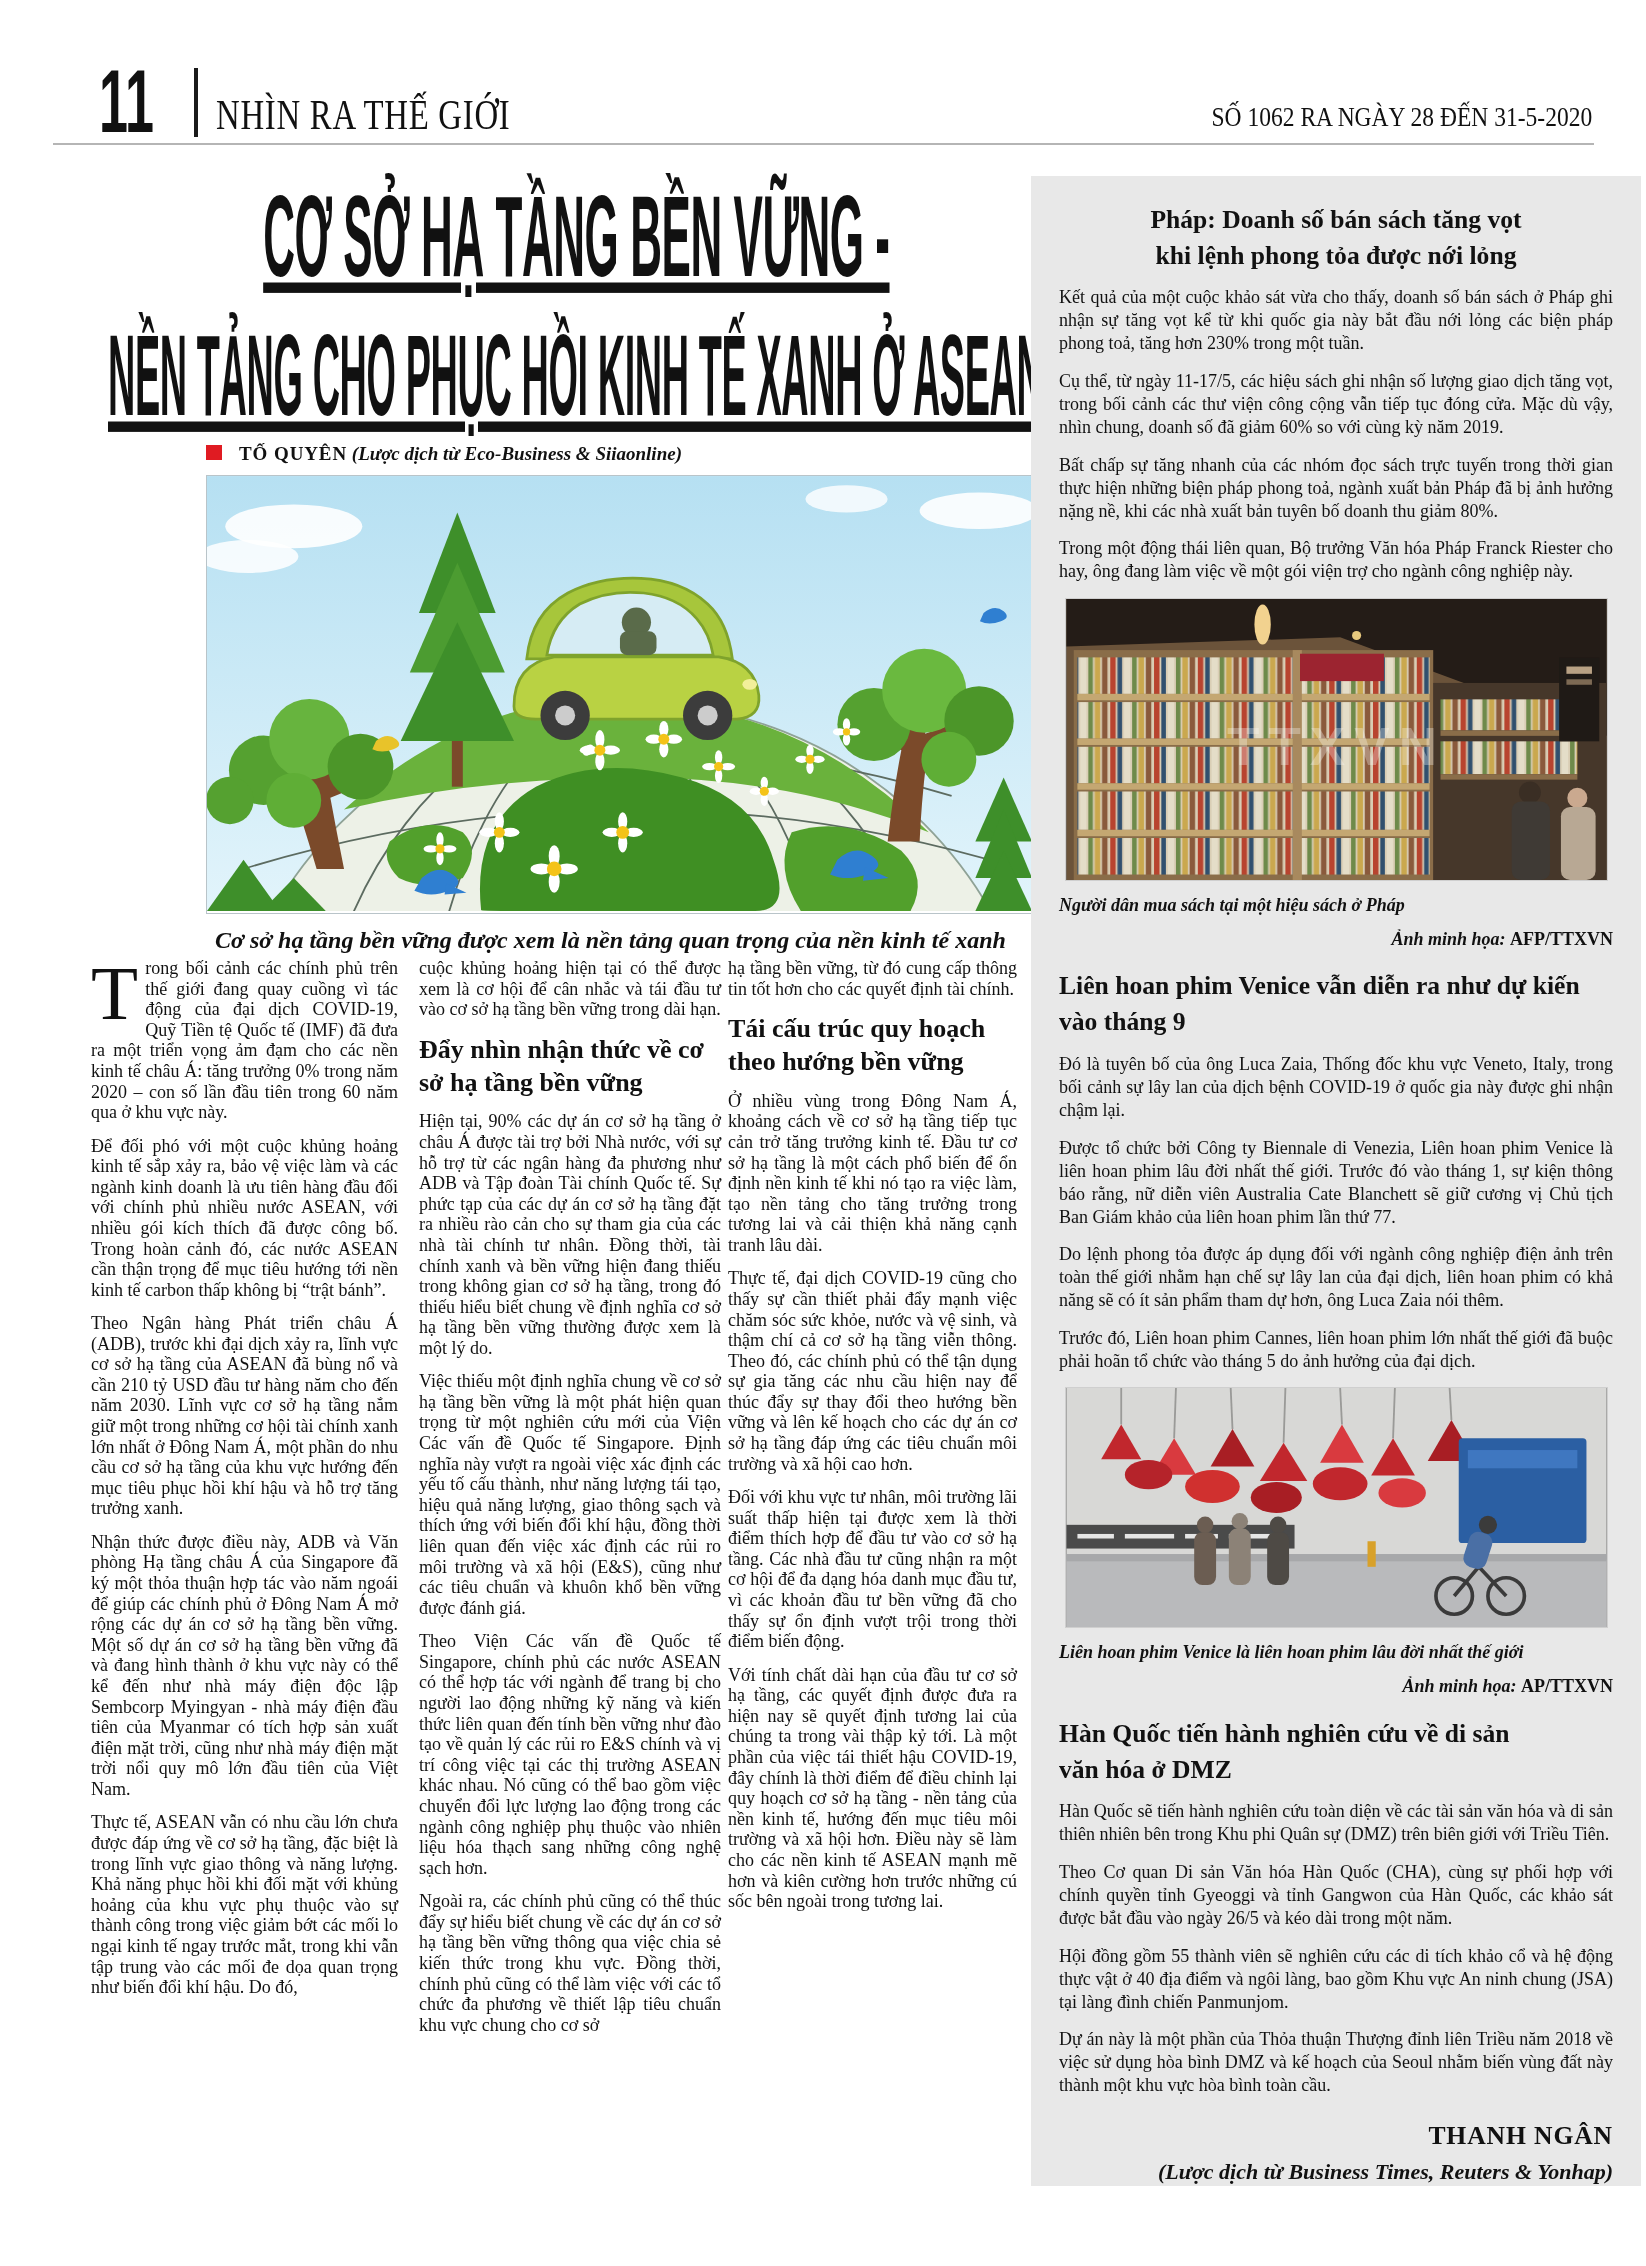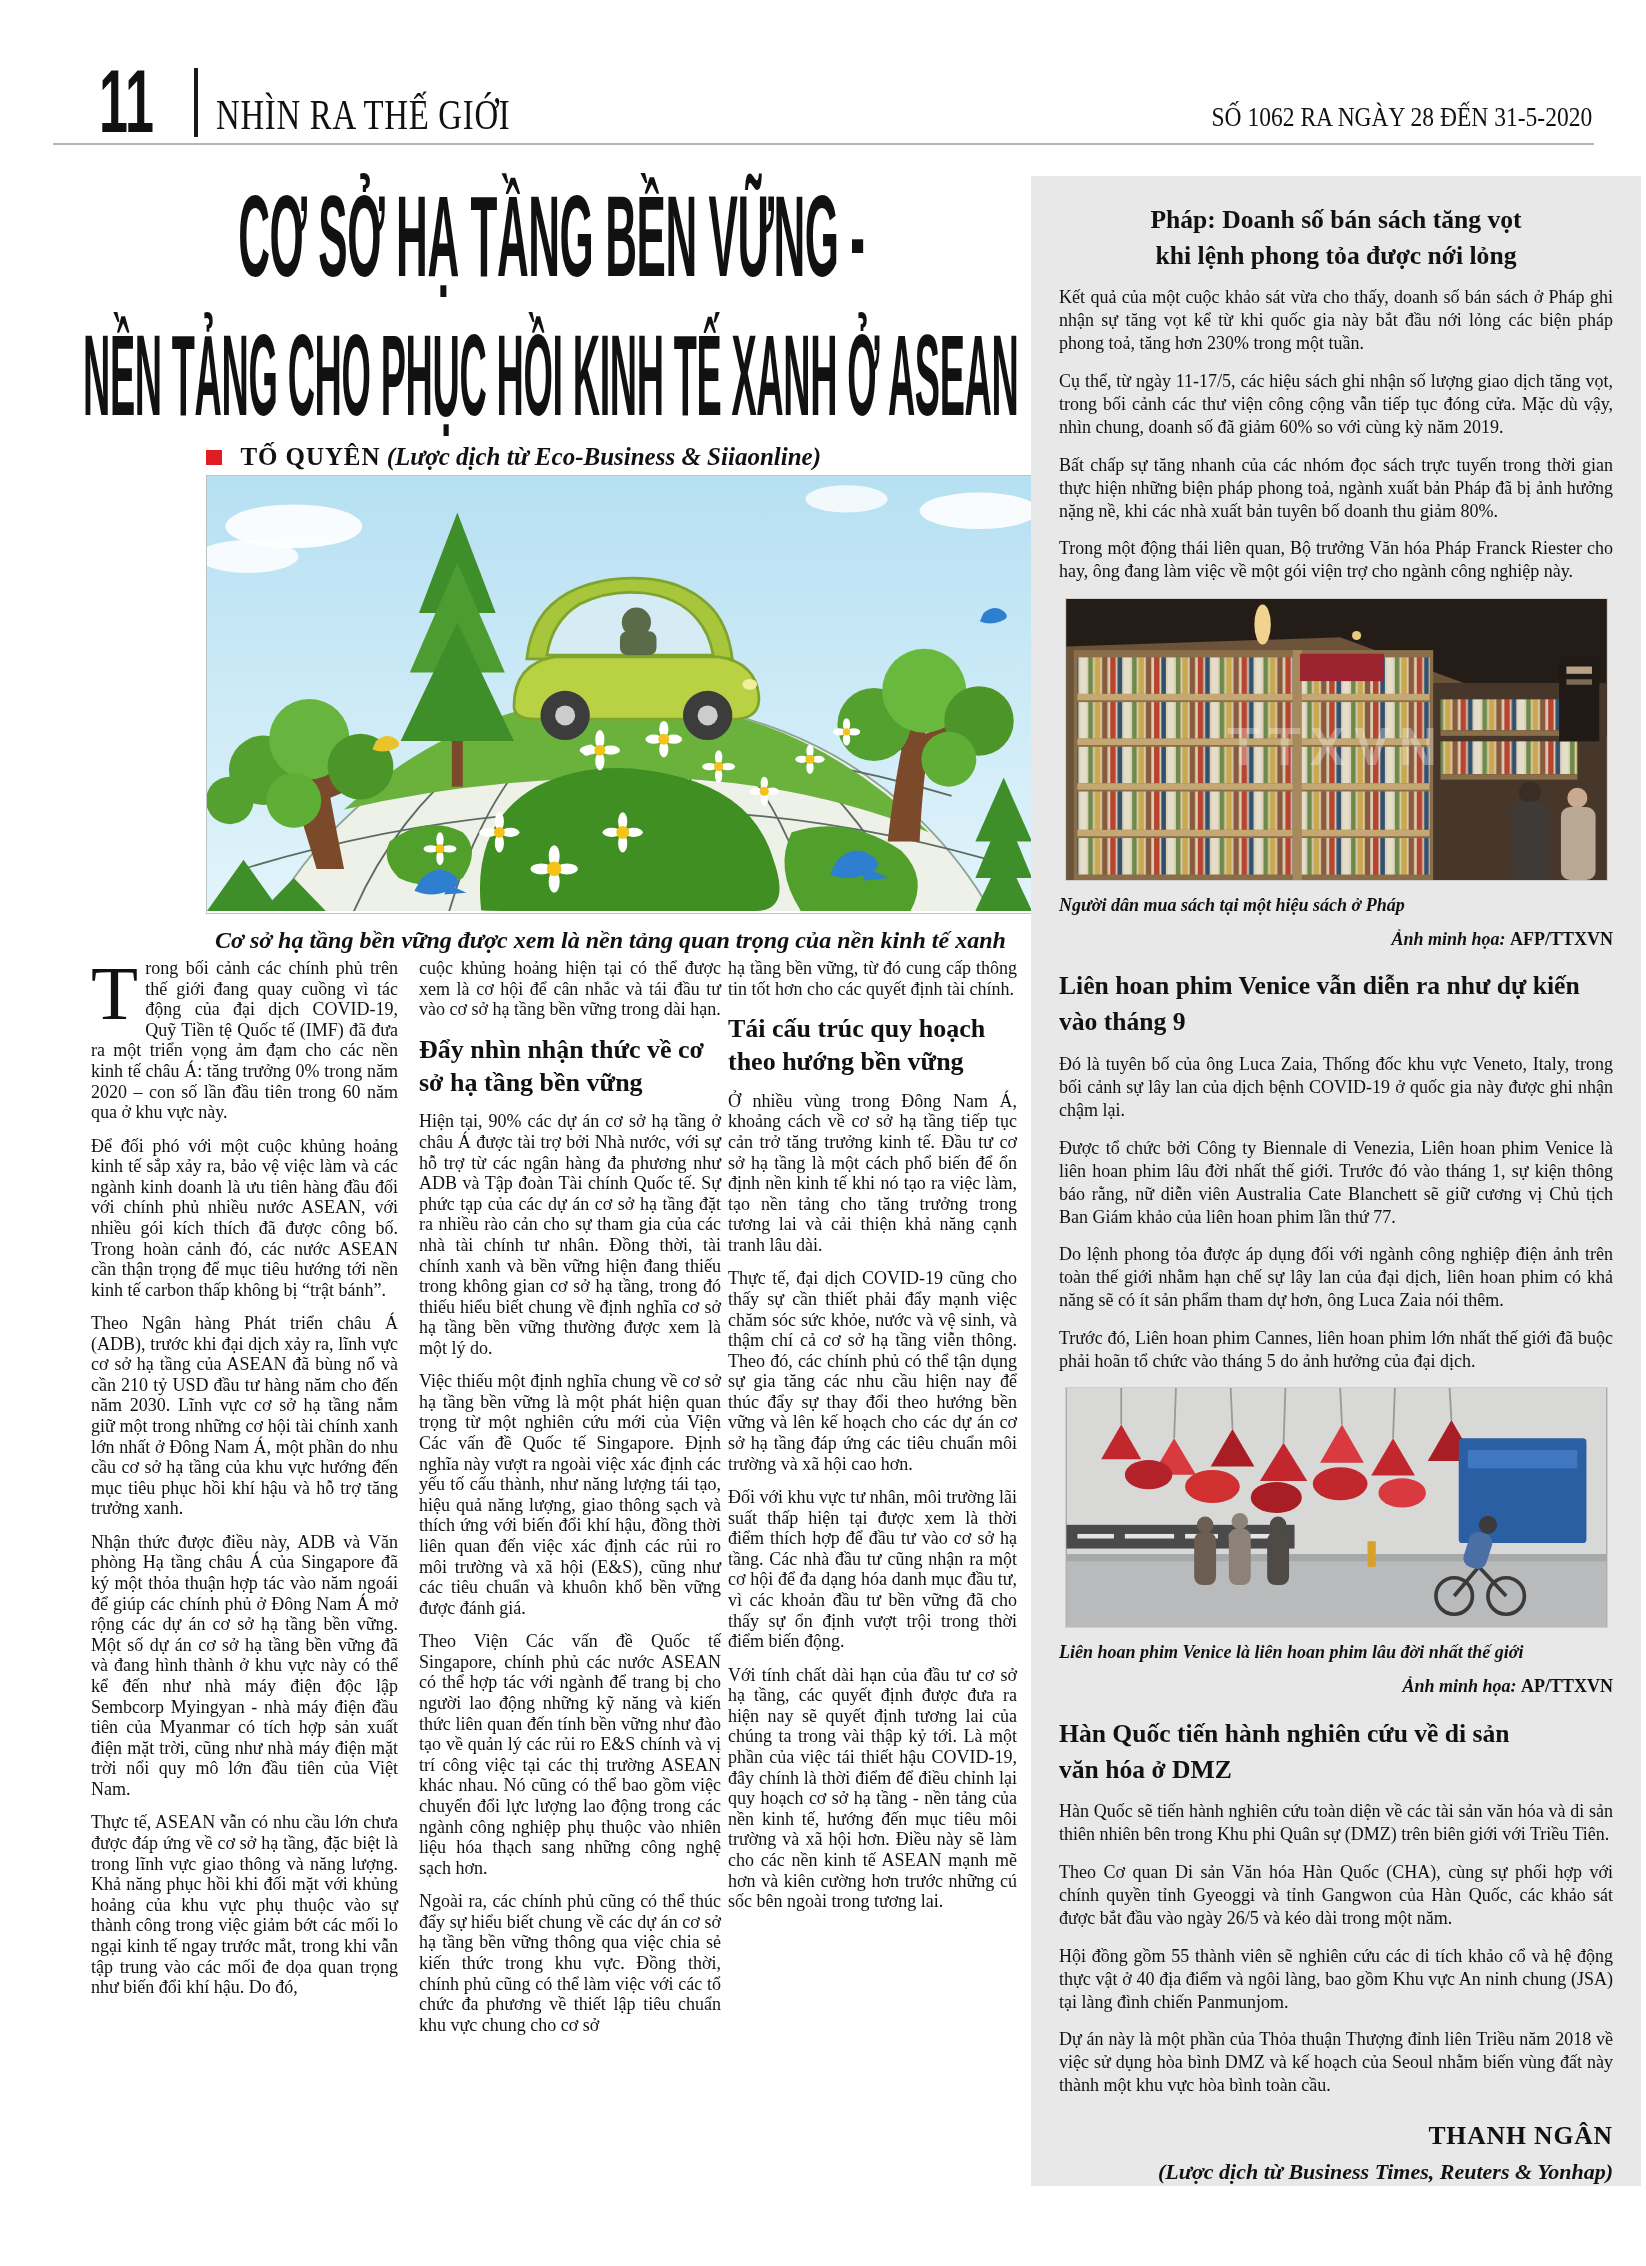--- a/index.html
+++ b/index.html
@@ -8,28 +8,28 @@
   
   .pageno{position:absolute;left:99px;top:27.4px;font-family:"Liberation Sans",sans-serif;
           font-weight:bold;font-size:84px;line-height:84px;transform:scale(.62,1.05);transform-origin:left top;}
   .headbar{position:absolute;left:194px;top:38px;width:3.7px;height:69px;background:#1a1a1a;}
   .section-title{position:absolute;left:216px;top:60px;font-size:40px;letter-spacing:0.9px;
           transform:scale(.82,1.05);transform-origin:left top;white-space:nowrap;}
   .issue{position:absolute;right:55px;top:71px;font-size:28px;transform:scale(.84,1);
           transform-origin:right top;white-space:nowrap;}
   .header-rule{position:absolute;left:53px;top:113px;width:1541px;height:1.8px;background:#b5b5b5;}
   
-  .headline{position:absolute;left:78px;top:137px;width:946px;text-align:center;}
+  .headline{position:absolute;left:103px;top:137px;width:946px;text-align:center;text-decoration:underline;}
   .headline .hl{height:139px;display:flex;align-items:center;justify-content:center;}
   .headline .hl span{font-family:"Liberation Sans",sans-serif;font-weight:bold;font-size:88px;
           line-height:1;white-space:nowrap;display:inline-block;letter-spacing:-0.9px;}
   .headline .l1 span{transform:scale(.50,1.30);}
   .headline .l2 span{transform:scale(.43,1.30);}
   
-  .byline{position:absolute;left:206px;top:413px;font-size:25px;}
+  .byline{position:absolute;left:206px;top:413px;font-size:19px;}
   .byline .sq{display:inline-block;width:15.5px;height:15.5px;background:#e01b22;margin-right:12.8px;}
   .byline .au{font-weight:bold;letter-spacing:0.9px;}
   .byline .src{font-style:italic;font-weight:bold;}
   
   .mainimg{position:absolute;left:206px;top:445px;width:827px;height:437px;border:0.9px solid #b9c4c9;}
   .mainimg svg{display:block;}
   .maincap{position:absolute;left:215px;top:894px;width:816px;font-size:24px;line-height:33px;}
   .maincap .c1{font-style:italic;font-weight:bold;}
   .maincap .c2{text-align:right;margin-top:5.5px;}
   .maincap .c2 .lab{font-style:italic;font-weight:bold;}

